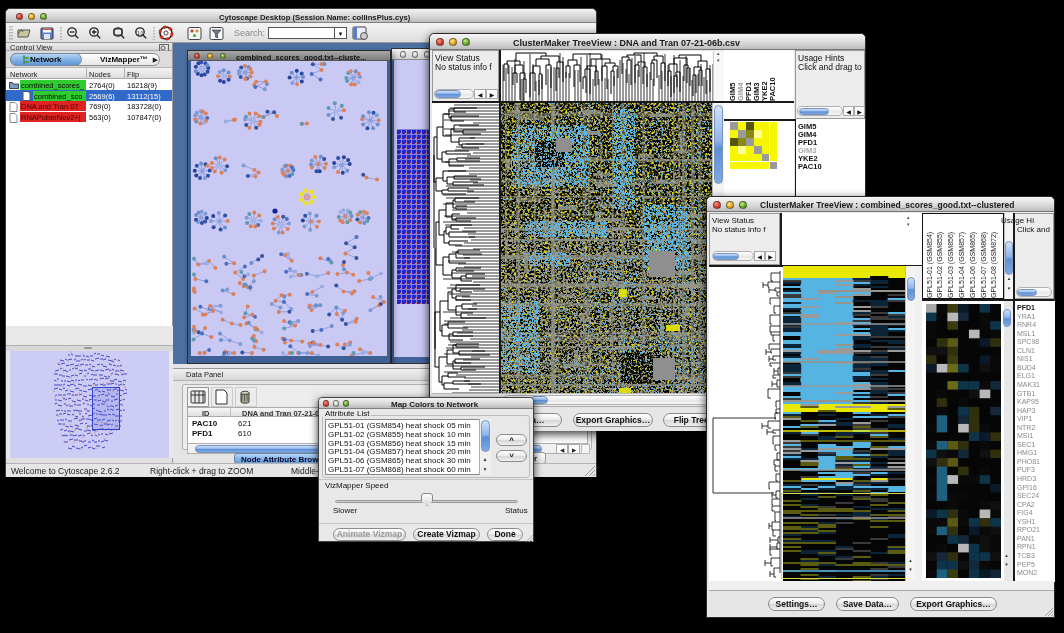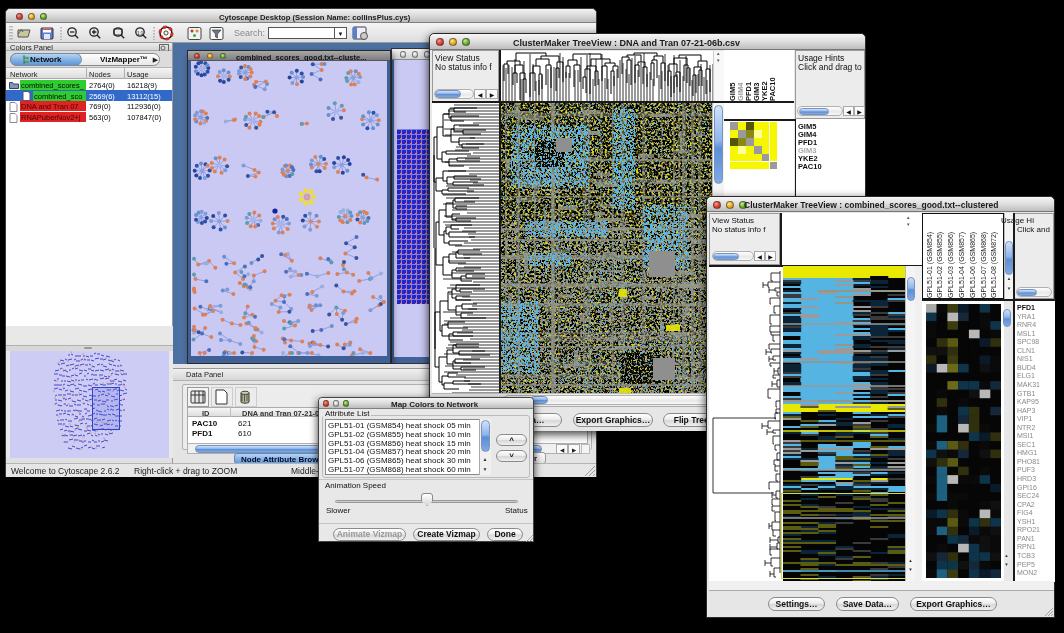--- a/index.html
+++ b/index.html
@@ -48,41 +48,41 @@
 </svg>
     <div style="position:absolute;left:228px;top:19px;font:9px 'Liberation Sans',sans-serif;color:#8a8a8a;white-space:nowrap;">Search:</div>
     <div style="left:262px;top:17.5px;width:68px;height:12px;background:#fff;border:1px solid #555;"></div>
     <div style="left:328px;top:17.5px;width:13px;height:12px;background:#fff;border:1px solid #555;font:6px 'Liberation Sans';color:#111;text-align:center;line-height:12px;">▼</div>
     <svg class="ab" style="left:346px;top:16px" width="18" height="16">
 <rect x="1" y="2" width="13" height="12" rx="1" fill="#eef" stroke="#444"></rect>
       <rect x="1" y="2" width="4" height="12" fill="#5a7fd0"></rect>
 <circle cx="12" cy="11" r="3.5" fill="#ccc" stroke="#333" stroke-width="0.8"></circle>
     </svg>
     <div style="left:0;top:34px;width:167px;height:8px;background:linear-gradient(180deg,#ececec,#d4d4d4);border-bottom:1px solid #aaa;border-right:1px solid #999;"></div>
-    <div style="position:absolute;left:4px;top:34px;font:7.5px 'Liberation Sans',sans-serif;color:#222;white-space:nowrap;">Colors Panel</div>
+    <div style="position:absolute;left:4px;top:34px;font:7.5px 'Liberation Sans',sans-serif;color:#222;white-space:nowrap;">Control View</div>
     <svg class="ab" style="left:153px;top:35px" width="10" height="8">
 <rect x="0.5" y="0.5" width="9" height="7" fill="none" stroke="#666"></rect>
       <circle cx="4" cy="4" r="2" fill="none" stroke="#666"></circle>
     </svg>
     <div style="left:0;top:42px;width:167px;height:17px;background:#dcdcdc;border-right:1px solid #999;border-bottom:1px solid #b4b4b4;"></div>
     <div style="left:4px;top:44px;width:150px;height:13px;border-radius:7px;background:linear-gradient(180deg,#fdfdfd,#e8e8e8);border:1px solid #8a8a8a;"></div>
     <div style="left:4px;top:44px;width:72px;height:13px;border-radius:7px;background:linear-gradient(180deg,#b8d4f2,#7fb0e4 55%,#5f96d6);border:1px solid #7a8aa0;"></div>
     <div style="position:absolute;left:24px;top:46px;font:bold 8px 'Liberation Sans',sans-serif;color:#0a0a0a;white-space:nowrap;">Network</div>
     <div style="position:absolute;left:94px;top:46px;font:bold 8px 'Liberation Sans',sans-serif;color:#0a0a0a;white-space:nowrap;">VizMapper™</div>
     <svg class="ab" style="left:15px;top:45.5px" width="9" height="10">
 <path d="M3 1v8M3 3h3M3 7h3" stroke="#447744" stroke-width="1"></path>
       <circle cx="3" cy="1.5" r="1.3" fill="#44aa44"></circle>
 <circle cx="6.5" cy="3" r="1.3" fill="#44aa44"></circle>
       <circle cx="6.5" cy="7" r="1.3" fill="#44aa44"></circle>
     </svg>
     <div style="left:143px;top:44px;width:13px;height:13px;font:7px 'Liberation Sans';color:#222;text-align:center;line-height:13px;">▶</div>
     <div style="left:0;top:59px;width:167px;height:11px;background:linear-gradient(180deg,#f4f4f4,#dcdcdc);border-bottom:1px solid #aaa;border-right:1px solid #999;"></div>
     <div style="position:absolute;left:4px;top:61px;font:7.5px 'Liberation Sans',sans-serif;color:#222;white-space:nowrap;">Network</div>
     <div style="position:absolute;left:83px;top:61px;font:7.5px 'Liberation Sans',sans-serif;color:#222;white-space:nowrap;">Nodes</div>
-    <div style="position:absolute;left:121px;top:61px;font:7.5px 'Liberation Sans',sans-serif;color:#222;white-space:nowrap;">Usage</div>
+    <div style="position:absolute;left:121px;top:61px;font:7.5px 'Liberation Sans',sans-serif;color:#222;white-space:nowrap;">Flip</div>
     <div style="left:80px;top:59px;width:1px;height:11px;background:#b0b0b0;"></div>
     <div style="left:118px;top:59px;width:1px;height:11px;background:#b0b0b0;"></div>
     <div style="left:0;top:70px;width:167px;height:247px;background:#fff;border-right:1px solid #999;"></div>
     <div style="left:14px;top:71px;width:66px;height:10px;background:#2ecc2e;"></div>
     <svg class="ab" style="left:3px;top:72px" width="10" height="8">
 <path d="M0.5 1.5h3l1 1.5h5v4.5h-9z" fill="#7a99c0" stroke="#445"></path>
     </svg>
     <div style="position:absolute;left:15px;top:72px;font:7.5px 'Liberation Sans',sans-serif;color:#0a0a0a;white-space:nowrap;">combined_scores_</div>
     <div style="position:absolute;left:83px;top:72px;font:7.5px 'Liberation Sans',sans-serif;color:#0a0a0a;white-space:nowrap;">2764(0)</div>
     <div style="position:absolute;left:121px;top:72px;font:7.5px 'Liberation Sans',sans-serif;color:#0a0a0a;white-space:nowrap;">16218(9)</div>
@@ -93,21 +93,21 @@
     </svg>
     <div style="position:absolute;left:28px;top:83px;font:7.5px 'Liberation Sans',sans-serif;color:#0a0a0a;white-space:nowrap;">combined_sco</div>
     <div style="position:absolute;left:83px;top:83px;font:7.5px 'Liberation Sans',sans-serif;color:#ffffff;white-space:nowrap;">2569(6)</div>
     <div style="position:absolute;left:121px;top:83px;font:7.5px 'Liberation Sans',sans-serif;color:#ffffff;white-space:nowrap;">13112(15)</div>
     <div style="left:14px;top:92px;width:66px;height:10px;background:#e02222;"></div>
     <svg class="ab" style="left:3px;top:93px" width="9" height="10">
 <path d="M1 0.5h5l2 2v7h-7z" fill="#fff" stroke="#889"></path>
     </svg>
     <div style="position:absolute;left:15px;top:93px;font:7.5px 'Liberation Sans',sans-serif;color:#3a0a0a;white-space:nowrap;">DNA and Tran 07</div>
     <div style="position:absolute;left:83px;top:93px;font:7.5px 'Liberation Sans',sans-serif;color:#0a0a0a;white-space:nowrap;">769(0)</div>
-    <div style="position:absolute;left:121px;top:93px;font:7.5px 'Liberation Sans',sans-serif;color:#0a0a0a;white-space:nowrap;">112936(0)</div>
+    <div style="position:absolute;left:121px;top:93px;font:7.5px 'Liberation Sans',sans-serif;color:#0a0a0a;white-space:nowrap;">183728(0)</div>
     <div style="left:14px;top:103px;width:66px;height:10px;background:#e02222;"></div>
     <svg class="ab" style="left:3px;top:104px" width="9" height="10">
 <path d="M1 0.5h5l2 2v7h-7z" fill="#fff" stroke="#889"></path>
     </svg>
     <div style="position:absolute;left:15px;top:104px;font:7.5px 'Liberation Sans',sans-serif;color:#3a0a0a;white-space:nowrap;">RNAPuberNov2+|</div>
     <div style="position:absolute;left:83px;top:104px;font:7.5px 'Liberation Sans',sans-serif;color:#0a0a0a;white-space:nowrap;">563(0)</div>
     <div style="position:absolute;left:121px;top:104px;font:7.5px 'Liberation Sans',sans-serif;color:#0a0a0a;white-space:nowrap;">107847(0)</div>
     <div style="left:0;top:336px;width:167px;height:6px;background:#d8d8d8;border-top:1px solid #b0b0b0;"></div>
     <div style="left:78px;top:338px;width:8px;height:2px;background:#999;border-radius:1px;"></div>
     <div style="left:4px;top:342px;width:159px;height:107px;background:#ccccf4;">
@@ -740,21 +740,21 @@
     <div style="position:absolute;left:189px;top:435.5px;width:347px;height:8.5px;border-radius:4.25px;background:linear-gradient(180deg,#cfe2fa 0%,#8fb5ec 45%,#5c8fd6 55%,#7fa9e4 100%);border:1px solid #7a93b8;box-sizing:border-box;"></div>
     <div style="left:550px;top:435px;width:12px;height:10px;background:#fafafa;border:1px solid #aaa;font:5.5px 'Liberation Sans';text-align:center;line-height:10px;color:#222;">◀</div>
     <div style="left:562px;top:435px;width:12px;height:10px;background:#fafafa;border:1px solid #aaa;font:5.5px 'Liberation Sans';text-align:center;line-height:10px;color:#222;">▶</div>
     <div style="left:575px;top:435px;width:9px;height:10px;background:#f4f4f4;border:1px solid #bbb;"></div>
     <div style="left:228px;top:444px;width:100px;height:11px;border-radius:3px;background:linear-gradient(180deg,#b8d6f6,#7fb0e8 60%,#6aa0dd);border:1px solid #6688aa;"></div>
     <div style="position:absolute;left:235px;top:445.5px;font:bold 8px 'Liberation Sans',sans-serif;color:#0a0a2a;white-space:nowrap;">Node Attribute Brows</div>
     <div style="left:495px;top:443px;width:45px;height:12px;border-radius:3px;background:linear-gradient(180deg,#fdfdfd,#e4e4e4);border:1px solid #999;"></div>
     <div style="position:absolute;left:528px;top:445px;font:bold 8px 'Liberation Sans',sans-serif;color:#222;white-space:nowrap;">r</div>
     <div style="left:0;top:454px;width:590px;height:14px;background:#e6e6e6;border-top:1px solid #b4b4b4;"></div>
     <div style="position:absolute;left:5px;top:457px;font:8.5px 'Liberation Sans',sans-serif;color:#222;white-space:nowrap;">Welcome to Cytoscape 2.6.2</div>
-    <div style="position:absolute;left:128px;top:457px;font:8.5px 'Liberation Sans',sans-serif;color:#222;white-space:nowrap;">Right-click + drag  to  ZOOM</div>
+    <div style="position:absolute;left:144px;top:457px;font:8.5px 'Liberation Sans',sans-serif;color:#222;white-space:nowrap;">Right-click + drag  to  ZOOM</div>
     <div style="position:absolute;left:285px;top:457px;font:8.5px 'Liberation Sans',sans-serif;color:#222;white-space:nowrap;">Middle-</div>
     <svg class="ab" style="left:578px;top:456px" width="12" height="12">
 <path d="M11 1L1 11M11 5L5 11M11 9l-2 2" stroke="#999" stroke-width="1"></path>
     </svg>
   </div>
 <div style="left:429px;top:33px;width:437px;height:398px;background:#e8e8e8;border:1px solid #2a2a2a;border-radius:5px 5px 0 0;box-shadow:0 3px 10px rgba(0,0,0,.8);">
     <div style="left:0;top:0;width:435px;height:16px;background:linear-gradient(180deg,#f6f6f6,#dedede 50%,#bdbdbd);border-bottom:1px solid #777;border-radius:5px 5px 0 0;"></div>
     <div style="position:absolute;left:5.8px;top:3.8px;width:8.4px;height:8.4px;border-radius:50%;background:radial-gradient(circle at 35% 30%, #ff9a90 0%, #e5493c 45%, #9c1e14 100%);border:0.5px solid rgba(60,60,60,.6);box-sizing:border-box;"></div>
     <div style="position:absolute;left:18.8px;top:3.8px;width:8.4px;height:8.4px;border-radius:50%;background:radial-gradient(circle at 35% 30%, #ffe9a0 0%, #f0b428 45%, #a87410 100%);border:0.5px solid rgba(60,60,60,.6);box-sizing:border-box;"></div>
     <div style="position:absolute;left:31.8px;top:3.8px;width:8.4px;height:8.4px;border-radius:50%;background:radial-gradient(circle at 35% 30%, #c8f0a0 0%, #77b833 45%, #3f7714 100%);border:0.5px solid rgba(60,60,60,.6);box-sizing:border-box;"></div>
@@ -1089,39 +1089,39 @@
       <div style="position:absolute;left:2px;top:45.0px;font:8px 'Liberation Sans',sans-serif;color:#111;white-space:nowrap;">GPL51-07 (GSM868) heat shock 60 min</div>
       <div style="position:absolute;left:2px;top:53.800000000000004px;font:8px 'Liberation Sans',sans-serif;color:#111;white-space:nowrap;">GPL51-08 (GSM872) heat shock 80 min</div>
     </div>
     <div style="left:160px;top:21px;width:12px;height:56px;background:#f0f0f0;border-left:1px solid #aaa;"></div>
     <div style="position:absolute;left:161.5px;top:22px;width:9px;height:32px;border-radius:4.5px;background:linear-gradient(180deg,#cfe2fa 0%,#8fb5ec 45%,#5c8fd6 55%,#7fa9e4 100%);border:1px solid #7a93b8;box-sizing:border-box;"></div>
     <div style="left:161px;top:56px;width:10px;height:10px;font:5px 'Liberation Sans';color:#333;text-align:center;line-height:10px;">▲</div>
     <div style="left:161px;top:66px;width:10px;height:10px;font:5px 'Liberation Sans';color:#333;text-align:center;line-height:10px;">▼</div>
     <div style="position:absolute;left:177px;top:36px;width:31px;height:12px;border-radius:6.0px;background:linear-gradient(180deg,#ffffff 0%,#ececec 45%,#d8d8d8 55%,#f0f0f0 100%);border:1px solid #8a8a8a;box-sizing:border-box;text-align:center;font:bold 8px 'Liberation Sans',sans-serif;color:#111;line-height:10px;">˄</div>
     <div style="position:absolute;left:177px;top:52px;width:31px;height:12px;border-radius:6.0px;background:linear-gradient(180deg,#ffffff 0%,#ececec 45%,#d8d8d8 55%,#f0f0f0 100%);border:1px solid #8a8a8a;box-sizing:border-box;text-align:center;font:bold 8px 'Liberation Sans',sans-serif;color:#111;line-height:10px;">˅</div>
     <div style="left:0;top:81px;width:214px;height:1px;background:#c4c4c4;"></div>
-    <div style="position:absolute;left:4px;top:83px;font:8px 'Liberation Sans',sans-serif;color:#111;white-space:nowrap;background:#e8e8e8;padding:0 2px;">Animation Speed</div>
+    <div style="position:absolute;left:4px;top:83px;font:8px 'Liberation Sans',sans-serif;color:#111;white-space:nowrap;background:#e8e8e8;padding:0 2px;">VizMapper Speed</div>
     <div style="left:16px;top:101.5px;width:183px;height:3px;background:linear-gradient(180deg,#b8b8b8,#e0e0e0);border:0.5px solid #999;border-radius:2px;"></div>
     <div style="left:102px;top:95px;width:12px;height:13px;background:linear-gradient(180deg,#ffffff,#d8d8d8);border:1px solid #888;border-radius:3px 3px 2px 2px;clip-path:polygon(0 0,100% 0,100% 62%,50% 100%,0 62%);"></div>
-    <div style="position:absolute;left:7px;top:108px;font:8px 'Liberation Sans',sans-serif;color:#111;white-space:nowrap;">Slower</div>
+    <div style="position:absolute;left:14px;top:108px;font:8px 'Liberation Sans',sans-serif;color:#111;white-space:nowrap;">Slower</div>
     <div style="position:absolute;left:186px;top:108px;font:8px 'Liberation Sans',sans-serif;color:#111;white-space:nowrap;">Status</div>
     <div style="left:0;top:125px;width:214px;height:1px;background:#c4c4c4;"></div>
     <div style="position:absolute;left:14px;top:130px;width:73px;height:13px;border-radius:6.5px;background:linear-gradient(180deg,#ffffff 0%,#ececec 45%,#d8d8d8 55%,#f0f0f0 100%);border:1px solid #8a8a8a;box-sizing:border-box;text-align:center;font:bold 8.5px 'Liberation Sans',sans-serif;color:#9a9a9a;line-height:11px;">Animate Vizmap</div>
     <div style="position:absolute;left:94px;top:130px;width:67px;height:13px;border-radius:6.5px;background:linear-gradient(180deg,#ffffff 0%,#ececec 45%,#d8d8d8 55%,#f0f0f0 100%);border:1px solid #8a8a8a;box-sizing:border-box;text-align:center;font:bold 8.5px 'Liberation Sans',sans-serif;color:#111;line-height:11px;">Create Vizmap</div>
     <div style="position:absolute;left:168px;top:130px;width:36px;height:13px;border-radius:6.5px;background:linear-gradient(180deg,#ffffff 0%,#ececec 45%,#d8d8d8 55%,#f0f0f0 100%);border:1px solid #8a8a8a;box-sizing:border-box;text-align:center;font:bold 8.5px 'Liberation Sans',sans-serif;color:#111;line-height:11px;">Done</div>
     <svg class="ab" style="left:206px;top:136px" width="9" height="9">
 <path d="M8 1L1 8M8 4L4 8M8 7l-1 1" stroke="#999" stroke-width="0.8"></path>
     </svg>
   </div>
 <div style="left:706px;top:196px;width:349px;height:422px;background:#e8e8e8;border:1px solid #2a2a2a;border-radius:5px 5px 0 0;box-shadow:0 3px 10px rgba(0,0,0,.8);">
     <div style="left:0;top:0;width:347px;height:15px;background:linear-gradient(180deg,#f6f6f6,#dedede 50%,#bdbdbd);border-bottom:1px solid #777;border-radius:5px 5px 0 0;"></div>
     <div style="position:absolute;left:6px;top:3.5px;width:8px;height:8px;border-radius:50%;background:radial-gradient(circle at 35% 30%, #ff9a90 0%, #e5493c 45%, #9c1e14 100%);border:0.5px solid rgba(60,60,60,.6);box-sizing:border-box;"></div>
     <div style="position:absolute;left:19px;top:3.5px;width:8px;height:8px;border-radius:50%;background:radial-gradient(circle at 35% 30%, #ffe9a0 0%, #f0b428 45%, #a87410 100%);border:0.5px solid rgba(60,60,60,.6);box-sizing:border-box;"></div>
     <div style="position:absolute;left:32px;top:3.5px;width:8px;height:8px;border-radius:50%;background:radial-gradient(circle at 35% 30%, #c8f0a0 0%, #77b833 45%, #3f7714 100%);border:0.5px solid rgba(60,60,60,.6);box-sizing:border-box;"></div>
-    <div style="position:absolute;left:37px;top:3px;font:bold 8.5px 'Liberation Sans',sans-serif;color:#1a1a1a;white-space:nowrap;">ClusterMaker TreeView : combined_scores_good.txt--clustered</div>
+    <div style="position:absolute;left:53px;top:3px;font:bold 8.5px 'Liberation Sans',sans-serif;color:#1a1a1a;white-space:nowrap;">ClusterMaker TreeView : combined_scores_good.txt--clustered</div>
     <div style="left:2px;top:16px;width:71px;height:52px;background:#ececec;border:1px solid #9a9a9a;"></div>
     <div style="position:absolute;left:5px;top:19px;font:8px 'Liberation Sans',sans-serif;color:#111;white-space:nowrap;">View Status</div>
     <div style="position:absolute;left:5px;top:28px;font:8px 'Liberation Sans',sans-serif;color:#111;white-space:nowrap;">No status info f</div>
     <div style="position:absolute;left:5px;top:54px;width:42px;height:10px;border-radius:5.0px;background:linear-gradient(180deg,#ffffff,#e8e8e8 60%,#f8f8f8);border:1px solid #b0b0b0;box-sizing:border-box;"></div>
     <div style="position:absolute;left:6px;top:55.5px;width:26px;height:7.5px;border-radius:3.75px;background:linear-gradient(180deg,#cfe2fa 0%,#8fb5ec 45%,#5c8fd6 55%,#7fa9e4 100%);border:1px solid #7a93b8;box-sizing:border-box;"></div>
     <div style="left:47px;top:54px;width:11px;height:10px;background:#fafafa;border:1px solid #aaa;font:6px 'Liberation Sans';text-align:center;line-height:10px;color:#111;">◀</div>
     <div style="left:58px;top:54px;width:11px;height:10px;background:#fafafa;border:1px solid #aaa;font:6px 'Liberation Sans';text-align:center;line-height:10px;color:#111;">▶</div>
     <div style="left:73px;top:16px;width:2px;height:52px;background:#1a1a1a;"></div>
     <div style="left:75px;top:16px;width:140px;height:52px;background:#fff;"></div>
     <div style="left:199px;top:18px;width:8px;height:6px;font:4.5px 'Liberation Sans';color:#555;">▲</div>

